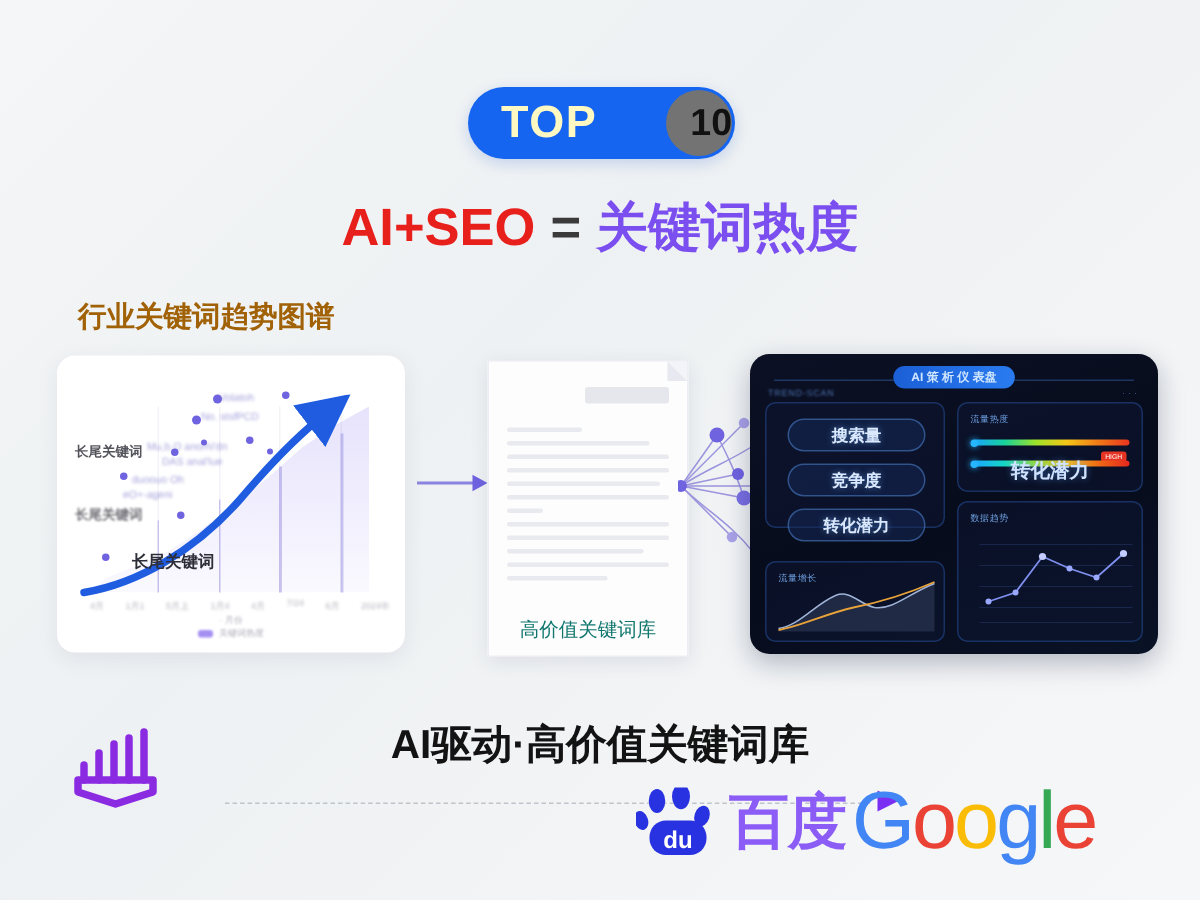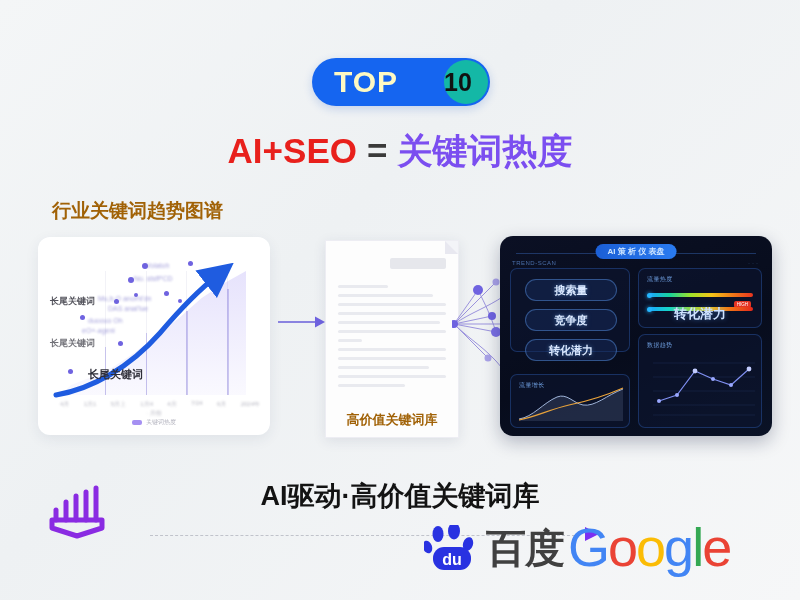--- a/index.html
+++ b/index.html
@@ -22,22 +22,22 @@
     padding-left: 22px;
     box-shadow: 0 3px 10px rgba(20,80,200,.20);
   }
   .top-badge-text {
     color: #fef9c3; font-size: 30px; font-weight: bold;
     letter-spacing: 1px; line-height: 1;
   }
   .top-badge-circle {
     position: absolute; right: 2px; top: 2px;
     width: 44px; height: 44px; border-radius: 50%;
-    background: #14b8a6;
-    display: flex; align-items: center; justify-content: flex-start;
+    background: #737373;
+    display: flex; align-items: center; justify-content: flex-end;
   }
   .top-badge-num { color: #111111; font-size: 25px; font-weight: bold; line-height:1;}
 
   
   .headline {
     position: absolute; left: 0; top: 128px; width: 800px;
     text-align: center;
     font-size: 35px; font-weight: bold; white-space: nowrap;
   }
   .hl-red { color: #e8201c; }
@@ -123,21 +123,21 @@
     border-color: #e8e8f0 #f3f4f8;
   }
   .doc-block {
     position: absolute; right: 12px; top: 17px; width: 56px; height: 11px;
     background: #e6e7ec; border-radius: 2px;
   }
   .doc-lines { position: absolute; left: 12px; right: 12px; top: 44px; }
   .doc-line { height: 3px; background: #e9eaef; border-radius: 2px; margin-bottom: 6px; }
   .doc-caption {
     position: absolute; left: 0; right: 0; bottom: 8px; text-align: center;
-    font-size: 13px; font-weight: bold; color: #a16207; white-space: nowrap;
+    font-size: 13px; font-weight: normal; color: #0f766e; white-space: nowrap;
   }
   .arrow-mid { position: absolute; left: 278px; top: 315px; }
 
   
   .netgraph { position: absolute; left: 452px; top: 272px; }
 
   
   .dash {
     position: absolute; left: 500px; top: 236px;
     width: 272px; height: 200px;
@@ -215,21 +215,21 @@
     position: absolute; left: 0; top: 478px; width: 800px;
     text-align: center; font-size: 27px; font-weight: bold; color: #131313;
     white-space: nowrap;
   }
   .dashline {
     position: absolute; left: 150px; top: 535px; width: 430px; height: 0;
     border-top: 1px dashed #c0c3cb;
   }
   .chart-icon { position: absolute; left: 40px; top: 484px; }
   .baidu { position: absolute; left: 424px; top: 525px; display: flex; align-items: center; gap: 4px; }
-  .baidu-cn { color: #404040; font-size: 40px; font-weight: bold; letter-spacing: -1px; line-height: 1; text-align: center; }
+  .baidu-cn { color: #8b5cf6; font-size: 40px; font-weight: bold; letter-spacing: -1px; line-height: 1; text-align: center; }
   .google { position: absolute; left: 568px; top: 520px; font-size: 54px; font-weight: normal; line-height: 1; letter-spacing: -2px; }
   .g-b { color: #4285f4; } .g-r { color: #ea4335; } .g-y { color: #fbbc05; } .g-g { color: #34a853; }
   .play-tri { position: absolute; left: 583px; top: 526px; }
 </style>
 </head>
 <body>
 
 <div class="stage">
 
   <div class="top-badge">

